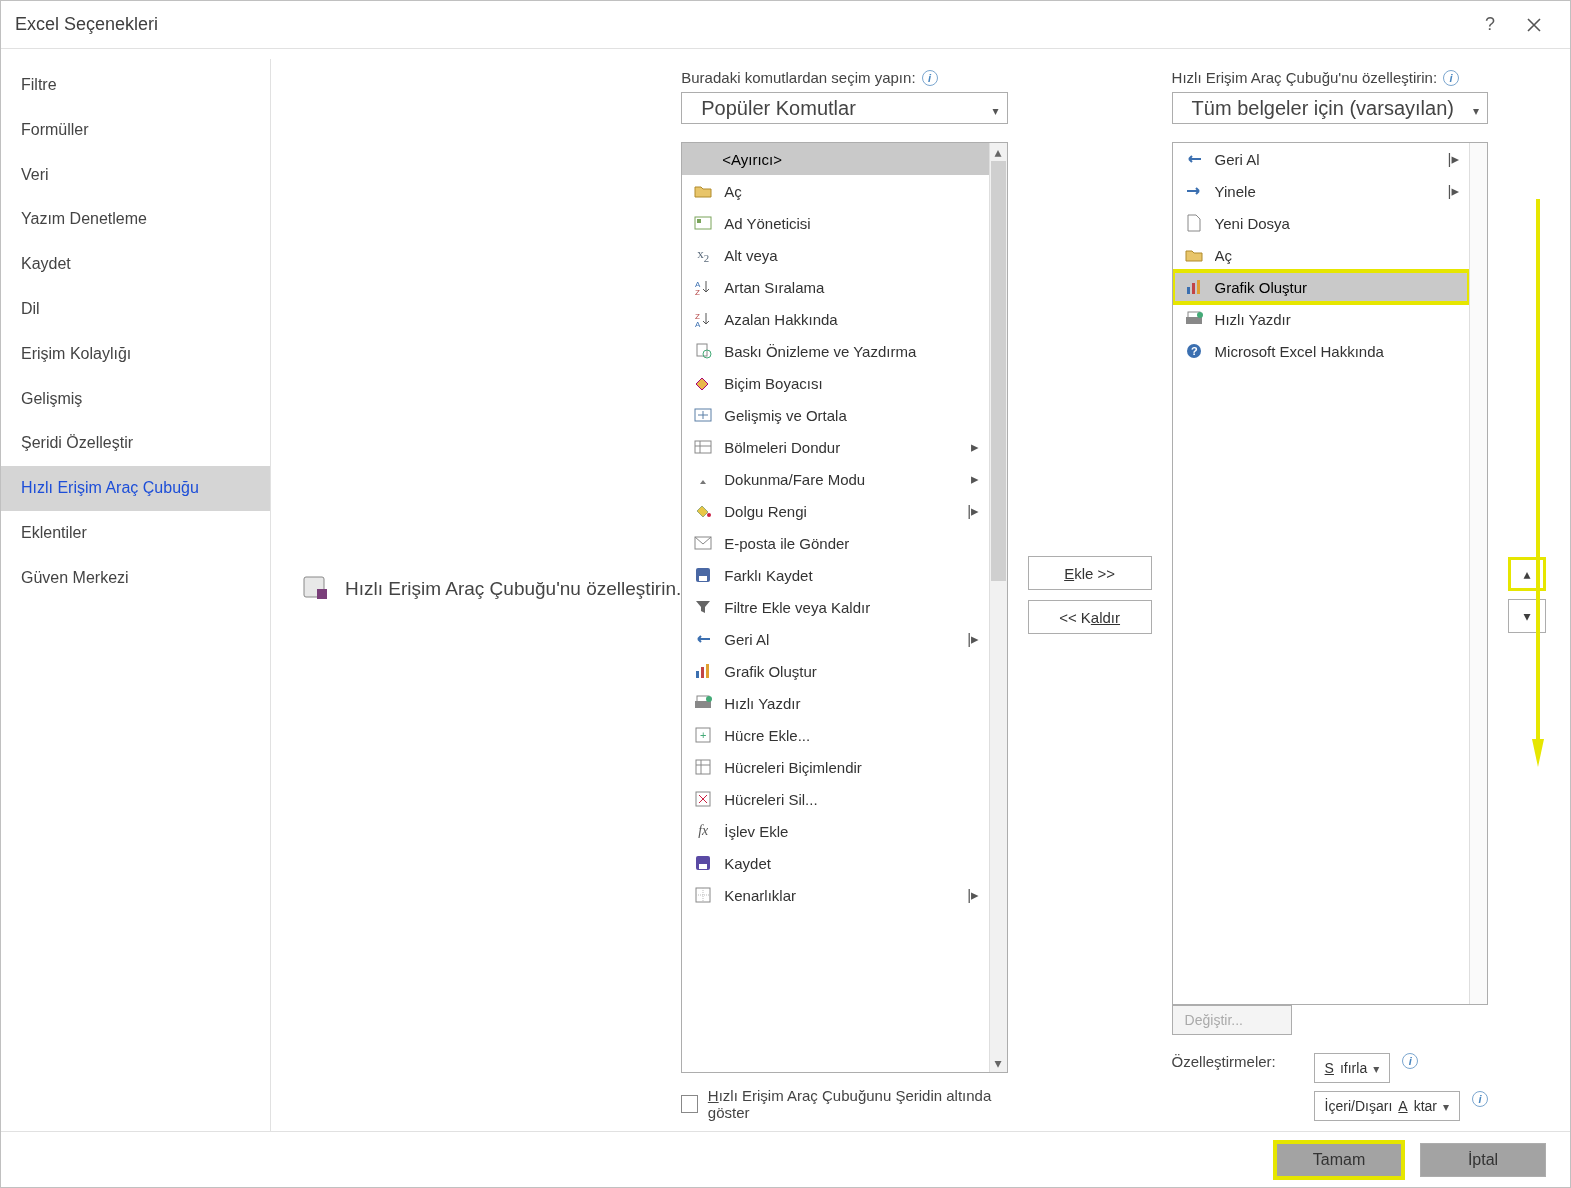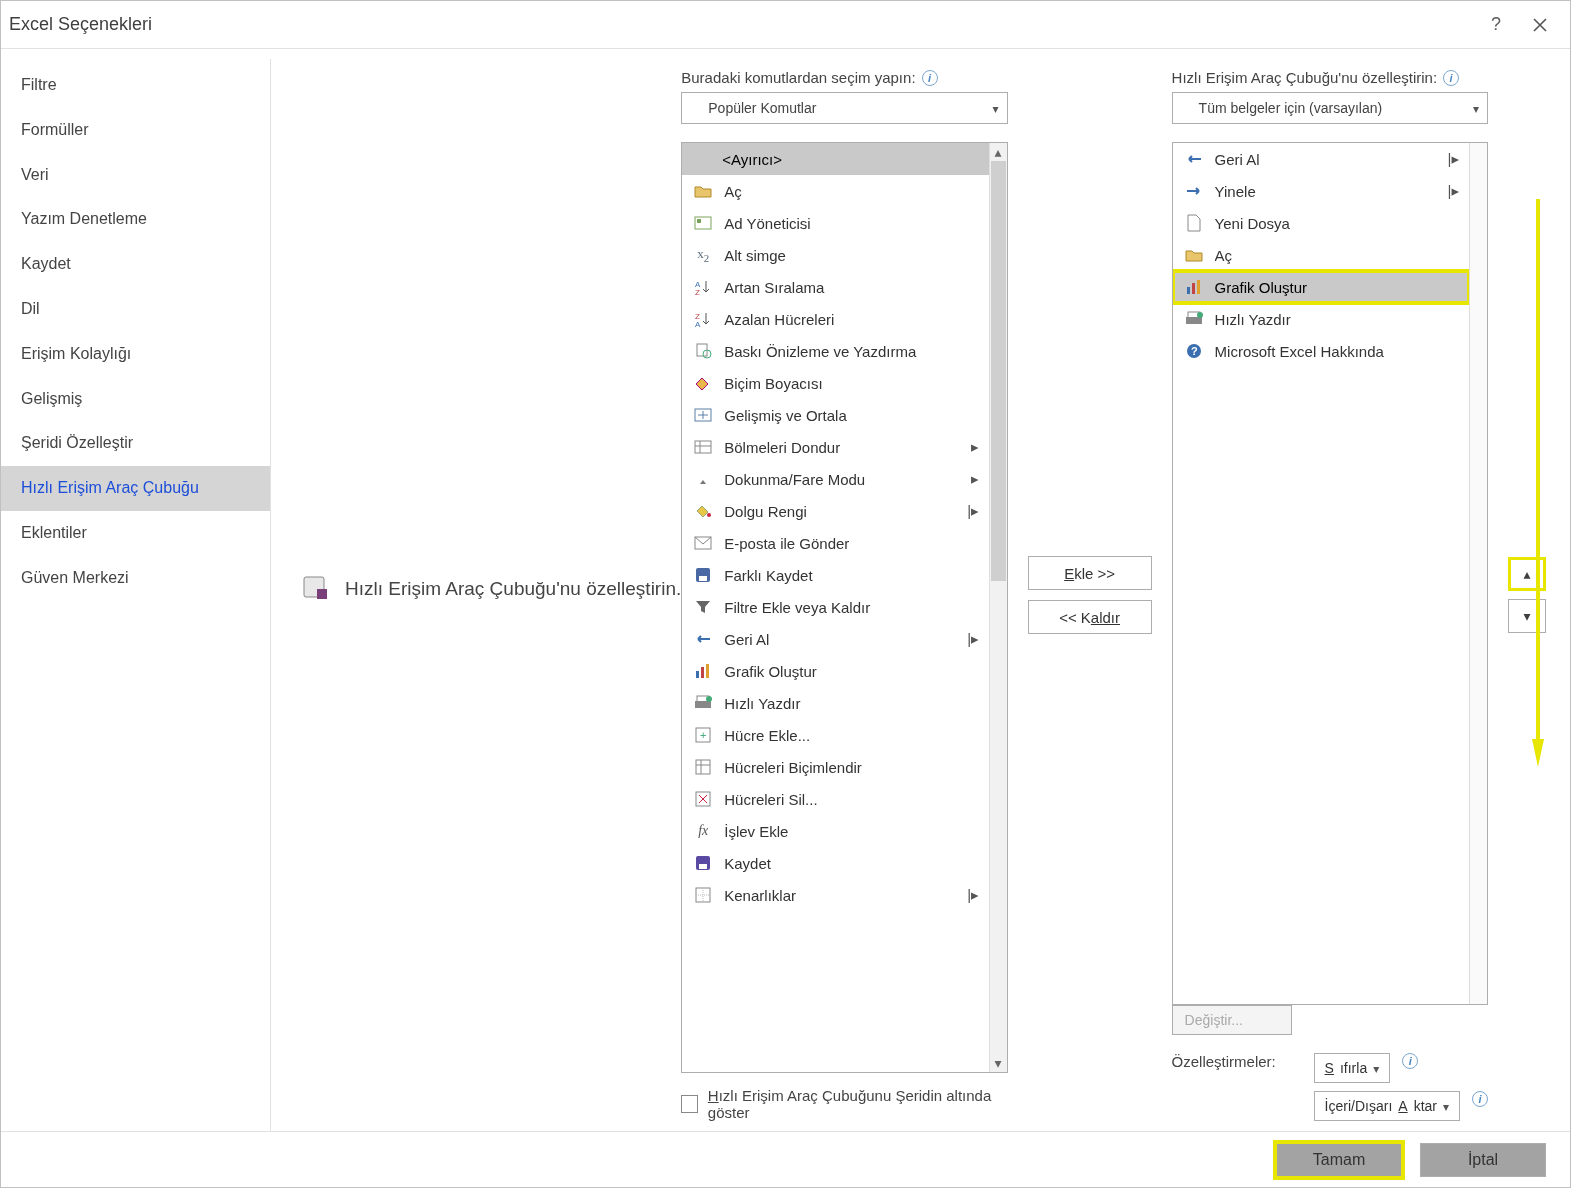--- a/index.html
+++ b/index.html
@@ -11,21 +11,21 @@
     width: 1571px;
     height: 1188px;
     display: flex;
     flex-direction: column;
     border: 1px solid #c0c0c0;
   }
   .titlebar {
     height: 48px;
     display: flex;
     align-items: center;
-    padding: 0 8px;
+    padding: 0 14px;
     border-bottom: 1px solid #e1e1e1;
     font-size: 18px;
     color: #3f3f3f;
   }
   .titlebar .spacer { flex: 1; }
   .titlebar .help, .titlebar .close {
     width: 44px; height: 32px;
     display: flex; align-items: center; justify-content: center;
     font-size: 18px; color: #5a5a5a;
   }
@@ -81,22 +81,22 @@
   .info-icon {
     width: 16px; height: 16px; border-radius: 50%;
     border: 1px solid #7ba6cf; color:#4a87c0;
     font-size: 11px; display:flex; align-items:center; justify-content:center;
     font-style: italic; font-weight: bold;
   }
   .combo {
     height: 32px;
     border: 1px solid #adadad;
     display:flex; align-items:center;
-    padding: 0 26px;
-    font-size: 14px;
+    padding: 0 19px;
+    font-size: 20px;
     color:#444;
     background:#fff;
     position: relative;
     margin-bottom: 18px;
   }
   .combo .chev {
     position:absolute; right:8px;
   }
   .listbox {
     border: 1px solid #adadad;
@@ -258,41 +258,41 @@
                     <rect x="1" y="1" width="16" height="12" fill="none" stroke="#7aa45b"></rect>
                     <rect x="3" y="3" width="4" height="4" fill="#7aa45b"></rect>
                   </svg>
                 </span>
                 <span class="label">Ad Yöneticisi</span>
               </div>
               <div class="row">
                 <span class="icon-slot">
                   <span style="font:13px serif">x<sub>2</sub></span>
                 </span>
-                <span class="label">Alt simge</span>
+                <span class="label">Alt veya</span>
               </div>
               <div class="row">
                 <span class="icon-slot">
                   <svg width="16" height="16">
                     <text x="0" y="8" font-size="8" fill="#3b6fb0">A</text>
                     <text x="0" y="16" font-size="8" fill="#b34545">Z</text>
                     <path d="M11 2v11l3-3m-3 3l-3-3" stroke="#555" fill="none"></path>
                   </svg>
                 </span>
                 <span class="label">Artan Sıralama</span>
               </div>
               <div class="row">
                 <span class="icon-slot">
                   <svg width="16" height="16">
                     <text x="0" y="8" font-size="8" fill="#b34545">Z</text>
                     <text x="0" y="16" font-size="8" fill="#3b6fb0">A</text>
                     <path d="M11 2v11l3-3m-3 3l-3-3" stroke="#555" fill="none"></path>
                   </svg>
                 </span>
-                <span class="label">Azalan Hücreleri</span>
+                <span class="label">Azalan Hakkında</span>
               </div>
               <div class="row">
                 <span class="icon-slot">
                   <svg width="18" height="16">
                     <rect x="3" y="1" width="10" height="12" fill="#fff" stroke="#888"></rect>
                     <circle cx="13" cy="11" r="4" fill="none" stroke="#4a7"></circle>
                   </svg>
                 </span>
                 <span class="label">Baskı Önizleme ve Yazdırma</span>
               </div>

